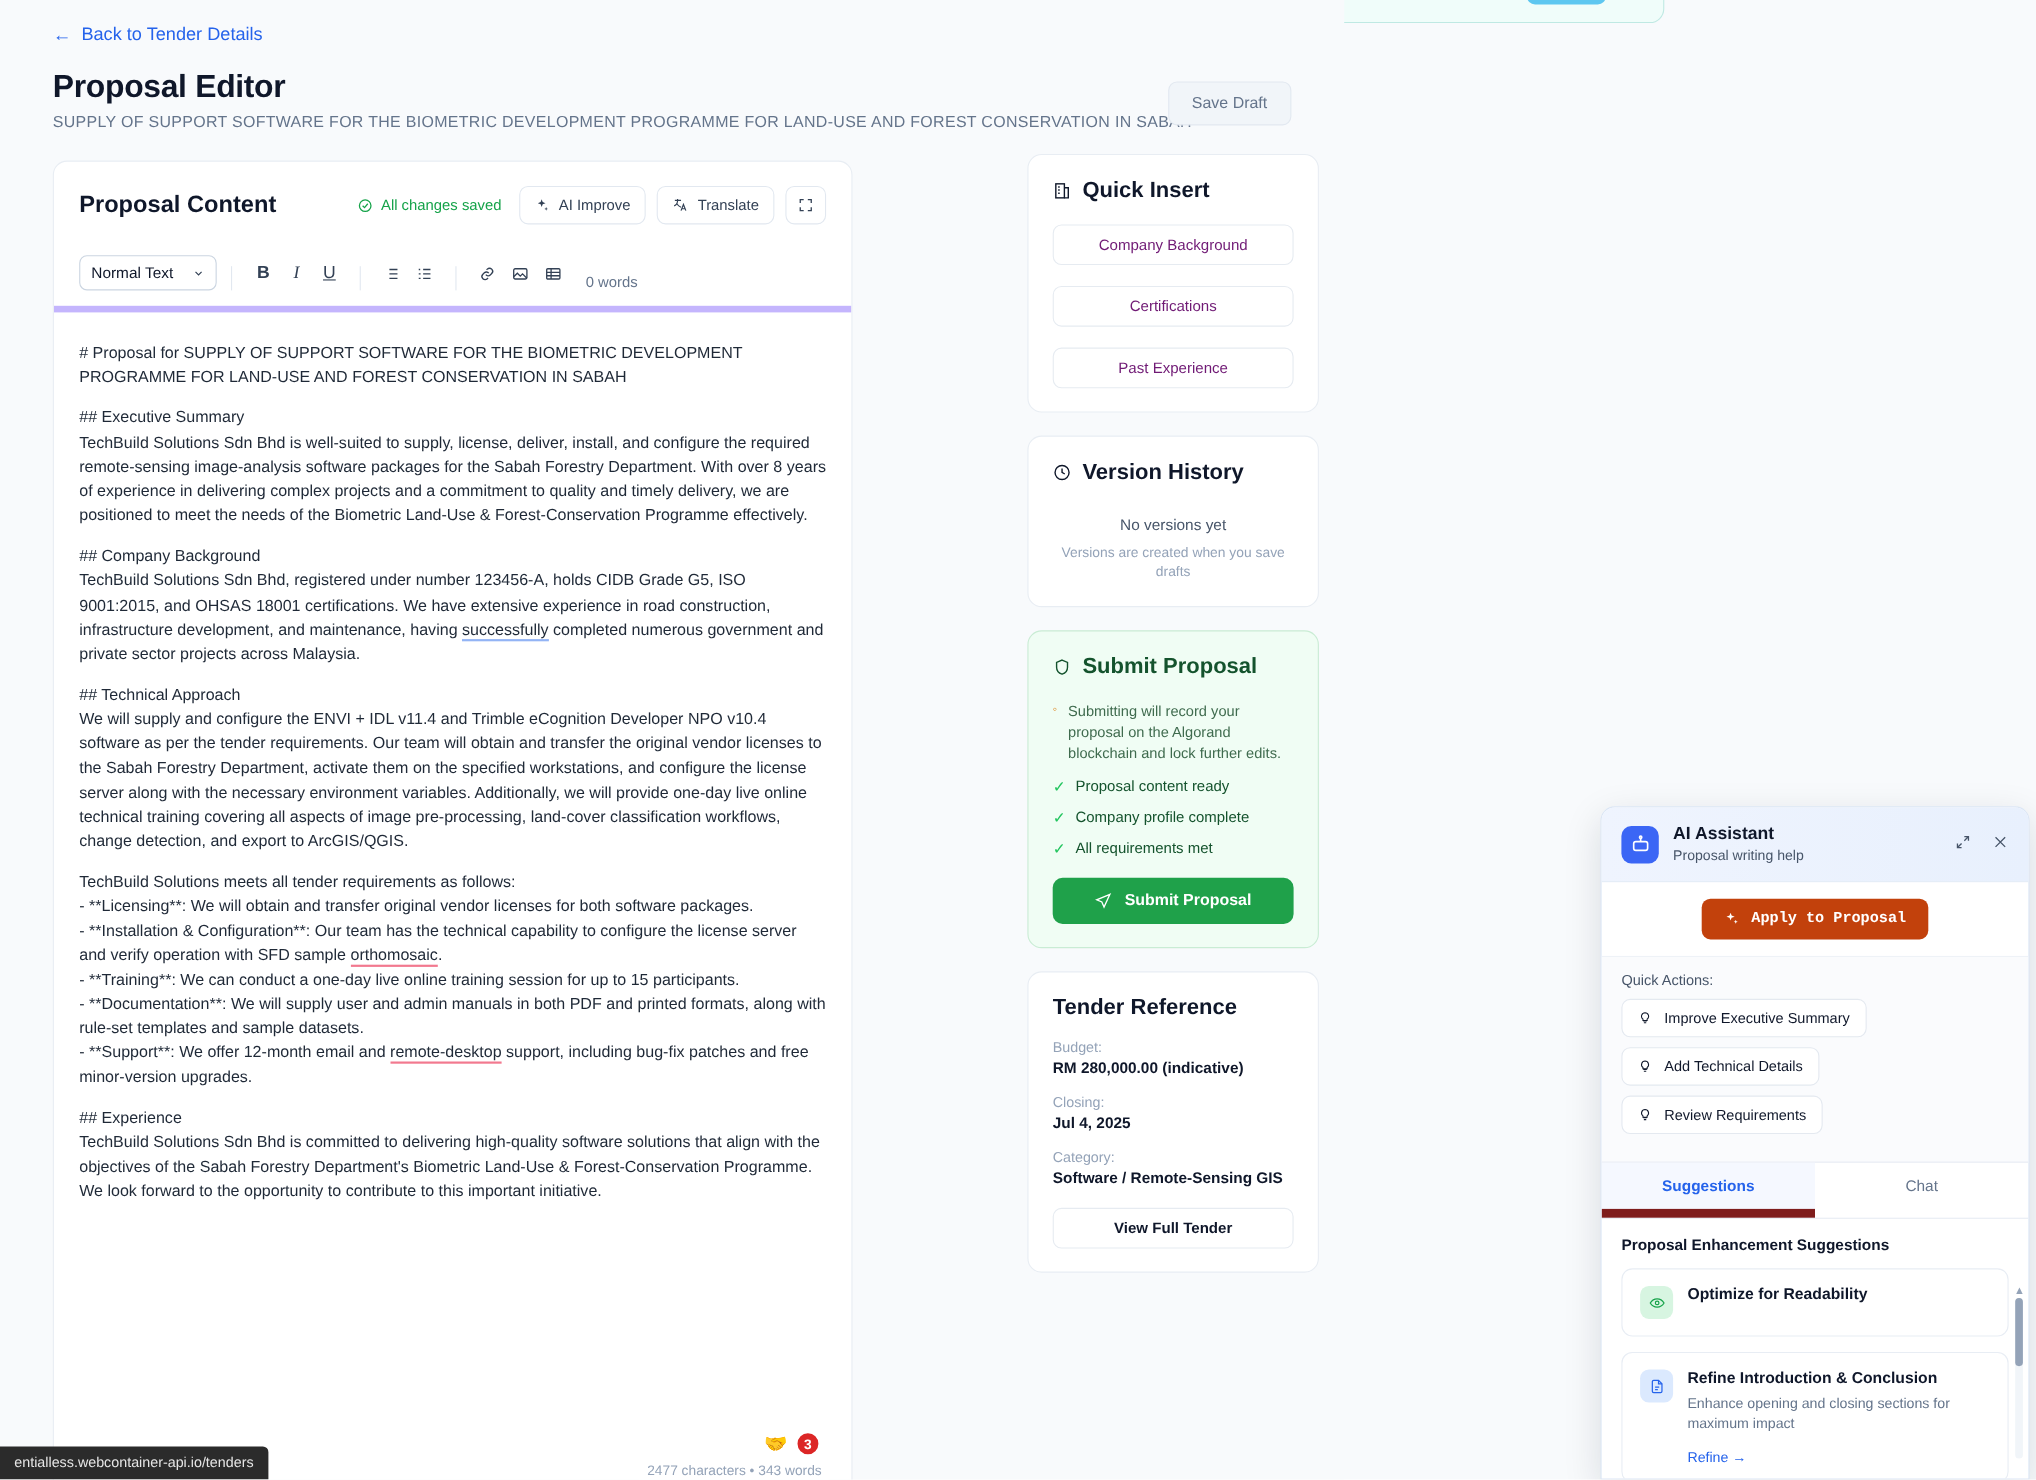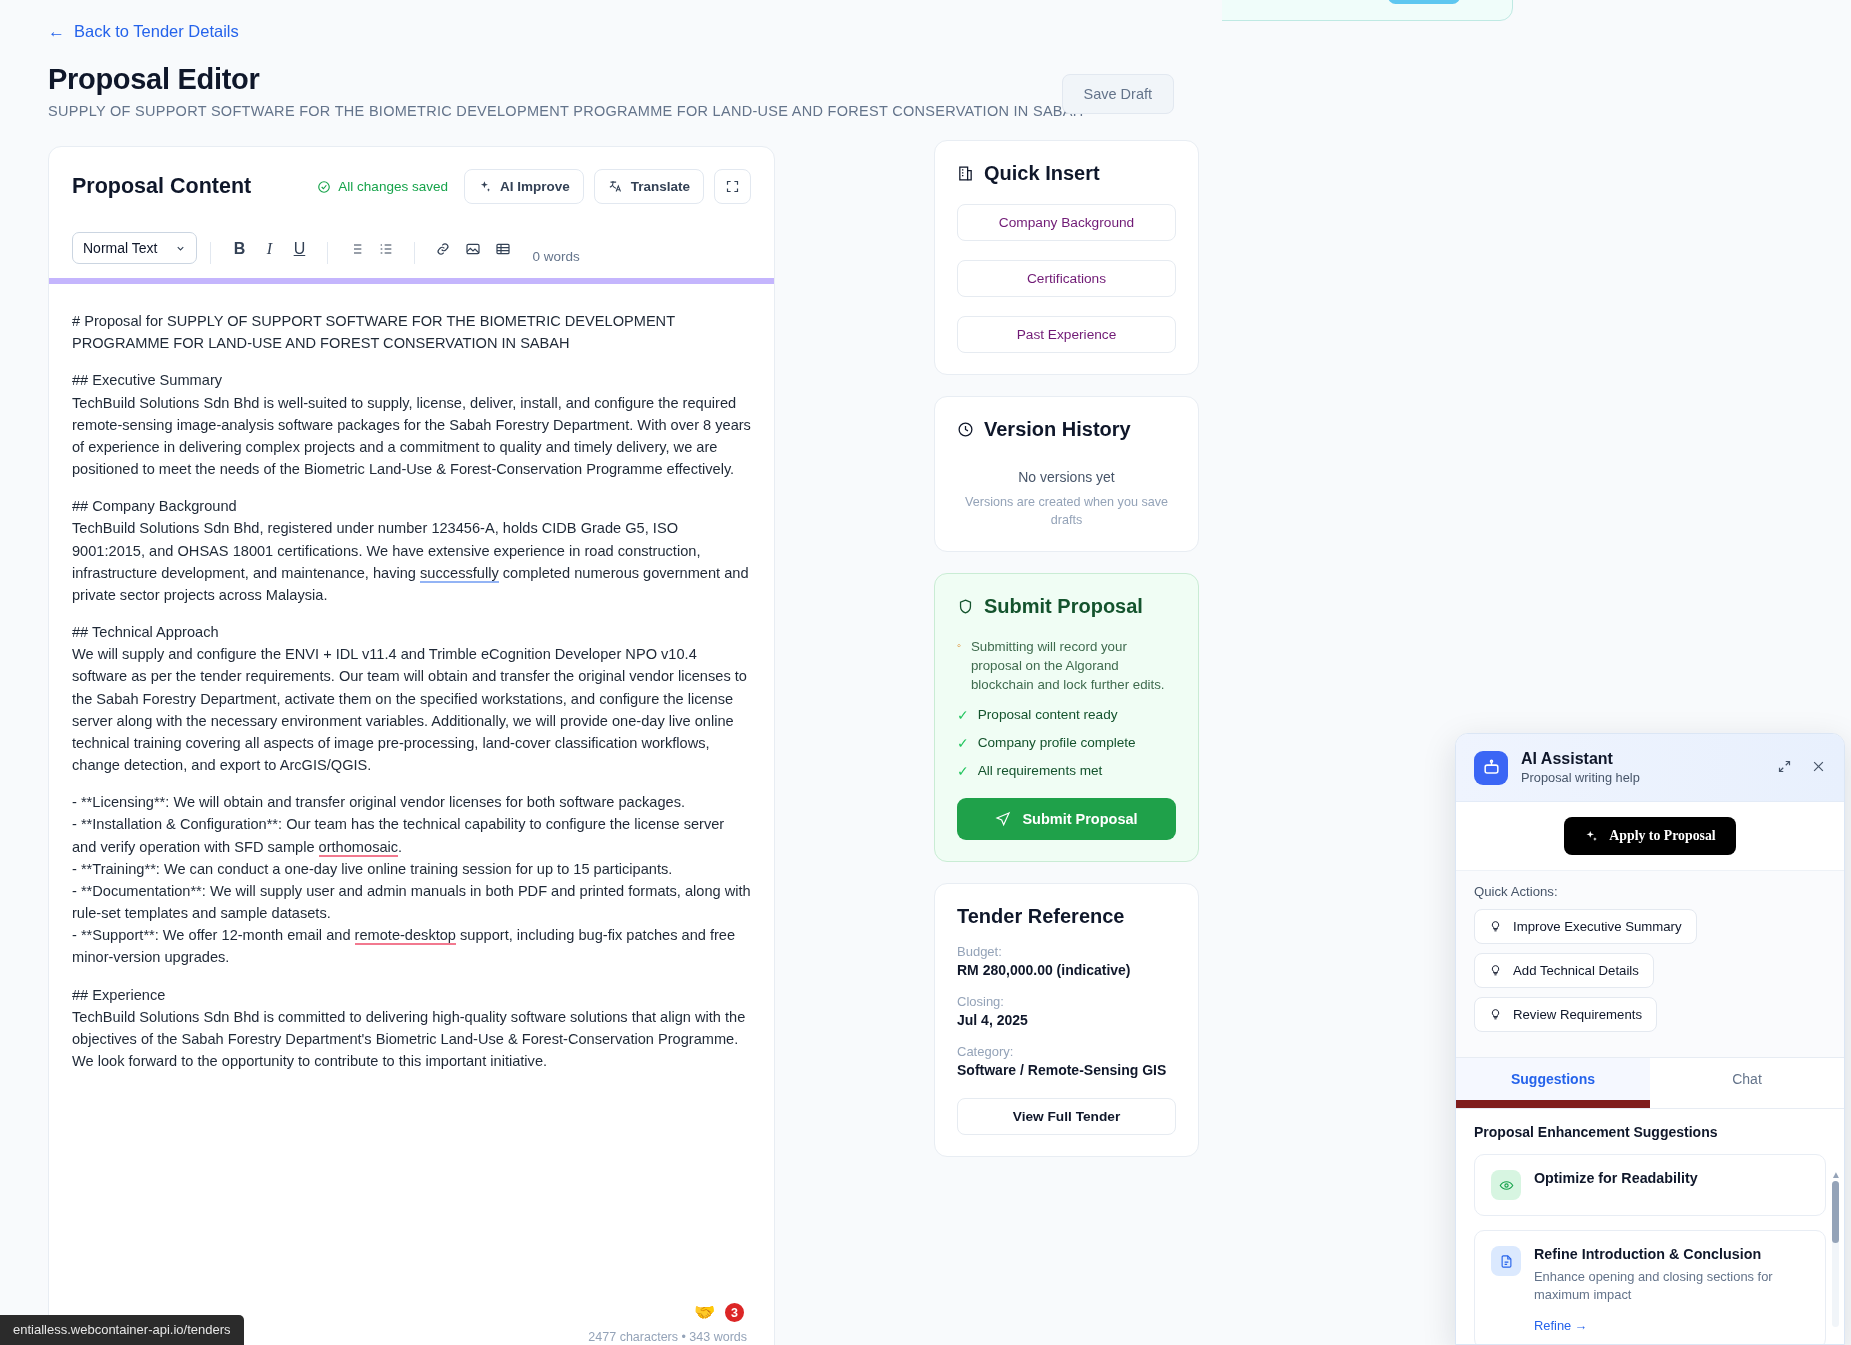--- a/index.html
+++ b/index.html
@@ -33,21 +33,21 @@
     border-radius: 13px; width: 727px; height: 1217px;
     position: relative; overflow: hidden;
   }
   .editor-head { display: flex; align-items: center; padding: 22px 23px 0 23px; }
   .editor-title { font-size: 21.5px; font-weight: bold; color: #0f172a; }
   .editor-head-right { margin-left: auto; display: flex; align-items: center; gap: 10px; }
   .saved-state { display: flex; align-items: center; gap: 7px; color: #16a34a; font-size: 13.5px; margin-right: 6px; }
   .btn-ghost {
     display: flex; align-items: center; gap: 8px; border: 1px solid #e2e8f0;
     background: #fff; border-radius: 8px; padding: 9px 13px; font-size: 13.5px;
-    color: #334155; cursor: pointer; font-family: inherit; white-space: nowrap; font-weight: bold;
+    color: #334155; cursor: pointer; font-family: inherit; white-space: nowrap;
   }
   .btn-icon-only { padding: 9px 10px; }
 
   .toolbar {
     display: flex; align-items: flex-end; gap: 0; padding: 14px 23px 14px 23px;
     border-bottom: 6px solid #c4b5fd; margin-top: 14px;
   }
   .sel-box {
     border: 1px solid #cbd5e1; border-radius: 7px; padding: 7px 10px;
     font-size: 14px; color: #0f172a; background: #fff; cursor: pointer;
@@ -125,23 +125,23 @@
     width: 34px; height: 34px; border-radius: 9px; background: #3b66f5;
     display: flex; align-items: center; justify-content: center; color: #fff; font-size: 17px;
   }
   .ai-name { font-size: 16px; font-weight: bold; color: #0f172a; }
   .ai-sub { font-size: 12.8px; color: #475569; margin-top: 2px; }
   .ai-head-actions { margin-left: auto; display: flex; align-items: center; gap: 19px; color: #475569; }
   .ai-hbtn { cursor: pointer; font-size: 15px; }
 
   .ai-apply-row { padding: 15px 0; display: flex; justify-content: center; border-bottom: 1px solid #eef2f7; }
   .apply-btn {
-    background: #000000; color: #fff; border: none; border-radius: 8px;
+    background: #c2410c; color: #fff; border: none; border-radius: 8px;
     padding: 11px 20px; font-size: 13.8px; font-weight: bold; cursor: pointer;
-    display: flex; align-items: center; gap: 10px; font-family: Liberation Serif, serif;
+    display: flex; align-items: center; gap: 10px; font-family: Liberation Mono, monospace;
   }
 
   .qa-wrap { background: #fafbfd; padding: 13px 18px 16px 18px; border-bottom: 1px solid #e7ecf3; }
   .qa-title { font-size: 13.2px; color: #475569; margin-bottom: 10px; }
   .qa-btn {
     display: flex; align-items: center; gap: 11px; border: 1px solid #e4e9f0;
     background: #fff; border-radius: 8px; padding: 9px 14px; font-size: 13.2px;
     color: #0f172a; cursor: pointer; margin-bottom: 9px; width: fit-content; font-family: inherit;
   }
   .bulb { font-size: 13px; }
@@ -282,20 +282,21 @@
         <div class="doc-gap"></div>
         <p>## Executive Summary</p>
         <p>TechBuild Solutions Sdn Bhd is well-suited to supply, license, deliver, install, and configure the required remote-sensing image-analysis software packages for the Sabah Forestry Department. With over 8 years of experience in delivering complex projects and a commitment to quality and timely delivery, we are positioned to meet the needs of the Biometric Land-Use &amp; Forest-Conservation Programme effectively.</p>
         <div class="doc-gap"></div>
         <p>## Company Background</p>
         <p><span>TechBuild Solutions Sdn Bhd, registered under number 123456-A, holds CIDB Grade G5, ISO 9001:2015, and OHSAS 18001 certifications. We have extensive experience in road construction, infrastructure development, and maintenance, having </span><span class="sp-blue">successfully</span><span> completed numerous government and private sector projects across Malaysia.</span></p>
         <div class="doc-gap"></div>
         <p>## Technical Approach</p>
         <p>We will supply and configure the ENVI + IDL v11.4 and Trimble eCognition Developer NPO v10.4 software as per the tender requirements. Our team will obtain and transfer the original vendor licenses to the Sabah Forestry Department, activate them on the specified workstations, and configure the license server along with the necessary environment variables. Additionally, we will provide one-day live online technical training covering all aspects of image pre-processing, land-cover classification workflows, change detection, and export to ArcGIS/QGIS.</p>
         <div class="doc-gap"></div>
+        <p>TechBuild Solutions meets all tender requirements as follows:</p>
         <p>- **Licensing**: We will obtain and transfer original vendor licenses for both software packages.</p>
         <p><span>- **Installation &amp; Configuration**: Our team has the technical capability to configure the license server and verify operation with SFD sample </span><span class="sp-red">orthomosaic</span><span>.</span></p>
         <p>- **Training**: We can conduct a one-day live online training session for up to 15 participants.</p>
         <p>- **Documentation**: We will supply user and admin manuals in both PDF and printed formats, along with rule-set templates and sample datasets.</p>
         <p><span>- **Support**: We offer 12-month email and </span><span class="sp-red">remote-desktop</span><span> support, including bug-fix patches and free minor-version upgrades.</span></p>
         <div class="doc-gap"></div>
         <p>## Experience</p>
         <p>TechBuild Solutions Sdn Bhd is committed to delivering high-quality software solutions that align with the objectives of the Sabah Forestry Department's Biometric Land-Use &amp; Forest-Conservation Programme. We look forward to the opportunity to contribute to this important initiative.</p>
       </div>
 

